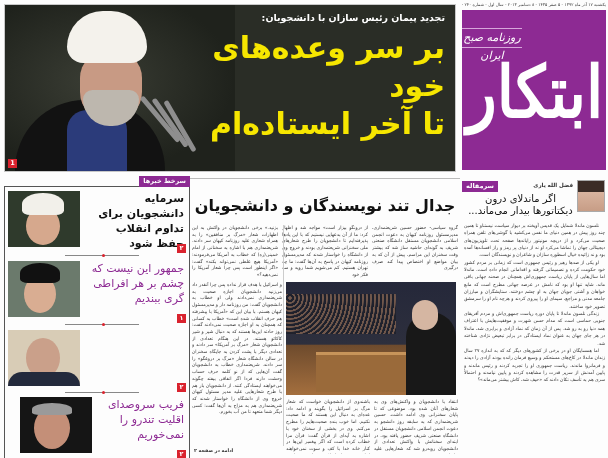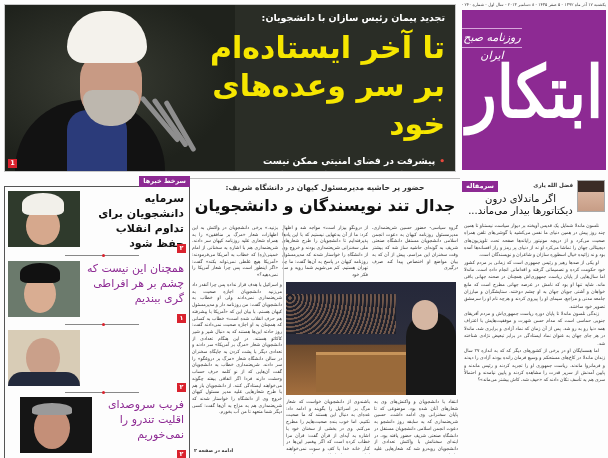--- a/index.html
+++ b/index.html
@@ -97,47 +97,41 @@
       <div class="face"></div>
       <div class="beard"></div>
       <div class="turban"></div>
       <div class="mic m1"></div>
       <div class="mic m2"></div>
       <div class="mic m3"></div>
     </div>
     <div class="lead-text">
       <div class="kicker">تجدید پیمان رئیس سازان با دانشجویان:</div>
       <div class="headline">
+        <div>بر سر وعده‌های خود</div>
         <div>تا آخر ایستاده‌ام</div>
-        <div>بر سر وعده‌های خود</div>
-      </div>
-      <div class="bullets">
-        <div class="bullet"><span class="dot">•</span><span>پیشرفت در فضای امنیتی ممکن نیست</span></div>
-        <div class="bullet"><span class="dot">•</span><span>یکی از گره‌های ۱۰ سال گذشته را گشودیم</span></div>
-
       </div>
     </div>
     <div class="page-num">1</div>
   </div>
 
   <div class="editorial">
     <div class="section-tag">سرمقاله</div>
     <div class="ed-photo"></div>
     <div class="ed-byline">فضل الله یاری</div>
     <div class="ed-title">اگر ماندلای درون دیکتاتورها بیدار می‌ماند...</div>
     <div class="ed-body">
       <p>نلسون ماندلا شمایل یک قدیس آویخته بر دیوار سیاست نیستناو تا همین چند روز پیش در همین دنیای ما نفس می‌کشید با گوشی‌های تلفن همراه صحبت می‌کرد و از دریچه مونیتور رایانه‌ها صفحه تحت تلویزیون‌های دیجیتالی جهان را تماشا می‌کرد او نه از دنیای پر رمز و راز افسانه‌ها آمده بود و نه زائیده خیال اسطوره سازان و شاعران و نویسندگان است.</p>
       <p>او یکی از صدها رهبر و رئیس جمهوری است که زمانی بر مردم کشور خود حکومت کرده و تصمیماتی گرفته و اقداماتی انجام داده است. ماندلا اما سال‌هایی از پایان ریاست جمهوری‌اش همچنان در صحنه جهانی باقی ماند. شاید تنها او بود که نامش در عرصه جهانی مطرح است که مانع خواهان و آشتی جویان جهان به او چشم دوختند. ستایشگران و مبارزان جامعه مدنی و مراجع، سیمای او را پیروی کردند و هرچه نام او را سرمشق تصویر خود ساختند.</p>
       <p>زندگی نلسون ماندلا تا پایان دوره ریاست جمهوری‌اش و مردم آفریقای جنوبی حماسی است که مدام حسن شهرت و موفقیت‌هایش با اعتراف همه دنیا رو به رو شد. پس از آن زمان که نماد آزادی و برابری شد، ماندلا در هر جای جهان به عنوان نماد ایستادگی در برابر تبعیض نژادی شناخته شد.</p>
       <p>اما همسایگان او در برخی از کشورهای دیگر که که به اندازه ۲۷ سال زندان ماندلا در کاخ‌های مستحکم و وسیع فرمان رانده بودند آزادی را دیدند و فرمانروا ماندند. ریاست جمهوری او را تجربه کردند و رئیس ماندند و پایین آمدنش از سریر قدرت را مشاهده کردند و پایین نیامدند و احتمالاً سری هم به تأسف تکان دادند که «حیف شد، کاش بیشتر می‌ماند»؟</p>
     </div>
   </div>
 
   <div class="middle">
-    <div class="mid-kicker">حضور پر حاشیه مدیرمسئول کیهان در دانشگاه شریف:</div>
     <div class="mid-headline">جدال تند نویسندگان و دانشجویان</div>
     <div class="mid-cols">
       <div class="col">گروه سیاسی- حضور حسین شریعتمداری، مدیرمسئول روزنامه کیهان به دعوت انجمن اسلامی دانشجویان مستقل دانشگاه صنعتی شریف به گونه‌ای حاشیه ساز شد که بیشتر وقت سخنران این مراسم، پیش از آن که به بیان مواضع او اختصاص پیدا کند صرف درگیری</div>
       <div class="col">از درونگو بیزار است» مواجه شد و اظهار کرد: ما از آن بدعهایی نیستیم که با این یادها پذیرفته‌ایم تا دانشجویان را طرح شعارهای ملی سخنرانی شریعتمداری بودند و خروج وی از دانشگاه را خواستار شدند که مدیرمسئول روزنامه کیهان در پاسخ به آن‌ها گفت: ما چه تهران هستیم. کم می‌شویم شما رویه و سه فکر خود</div>
       <div class="col">بزنید.» برخی دانشجویان در واکنش به این اظهارات شعار «مرگ بر منافقین» را به همراه شعاری علیه روزنامه کیهان سر دادند. شریعتمداری هم با اشاره به سخنانی از امام خمینی(ره) که خطاب به آمریکا می‌فرمودند: «آمریکا هیچ غلطی نمی‌تواند بکند» گفت: «اگر اینطور است پس چرا شعار آمریکا را نمی‌دهید؟»</div>
     </div>
     <div class="mid-photo">
       <div class="crowd"></div>
       <div class="desk"></div>
       <div class="speaker"></div>
@@ -165,21 +159,21 @@
       <div class="page-num">۲</div>
     </div>
     <div class="sep" style="top:68px;"></div>
 
     <div class="brief" style="top:74px;">
       <div class="thumb">
         <div class="t-bg" style="background:#6b7a6c;"></div>
         <div class="t-face" style="left:16px;top:14px;width:32px;height:38px;background:#d9ad92;"></div>
         <div class="t-hat" style="left:12px;top:2px;width:40px;height:20px;background:#111;"></div>
       </div>
-      <div class="text purple">همچنان این نیست که چشم بر هر افراطی گری ببندیم</div>
+      <div class="text purple">جمهور این نیست که چشم بر هر افراطی گری ببندیم</div>
       <div class="page-num">۱</div>
     </div>
     <div class="sep" style="top:137px;"></div>
 
     <div class="brief" style="top:143px;">
       <div class="thumb">
         <div class="t-bg" style="background:#d8ccb6;"></div>
         <div class="t-face" style="left:18px;top:8px;width:34px;height:40px;background:#caa08a;"></div>
         <div class="t-bg" style="top:42px;background:#232a3c;border-radius:20px 20px 0 0;"></div>
       </div>

